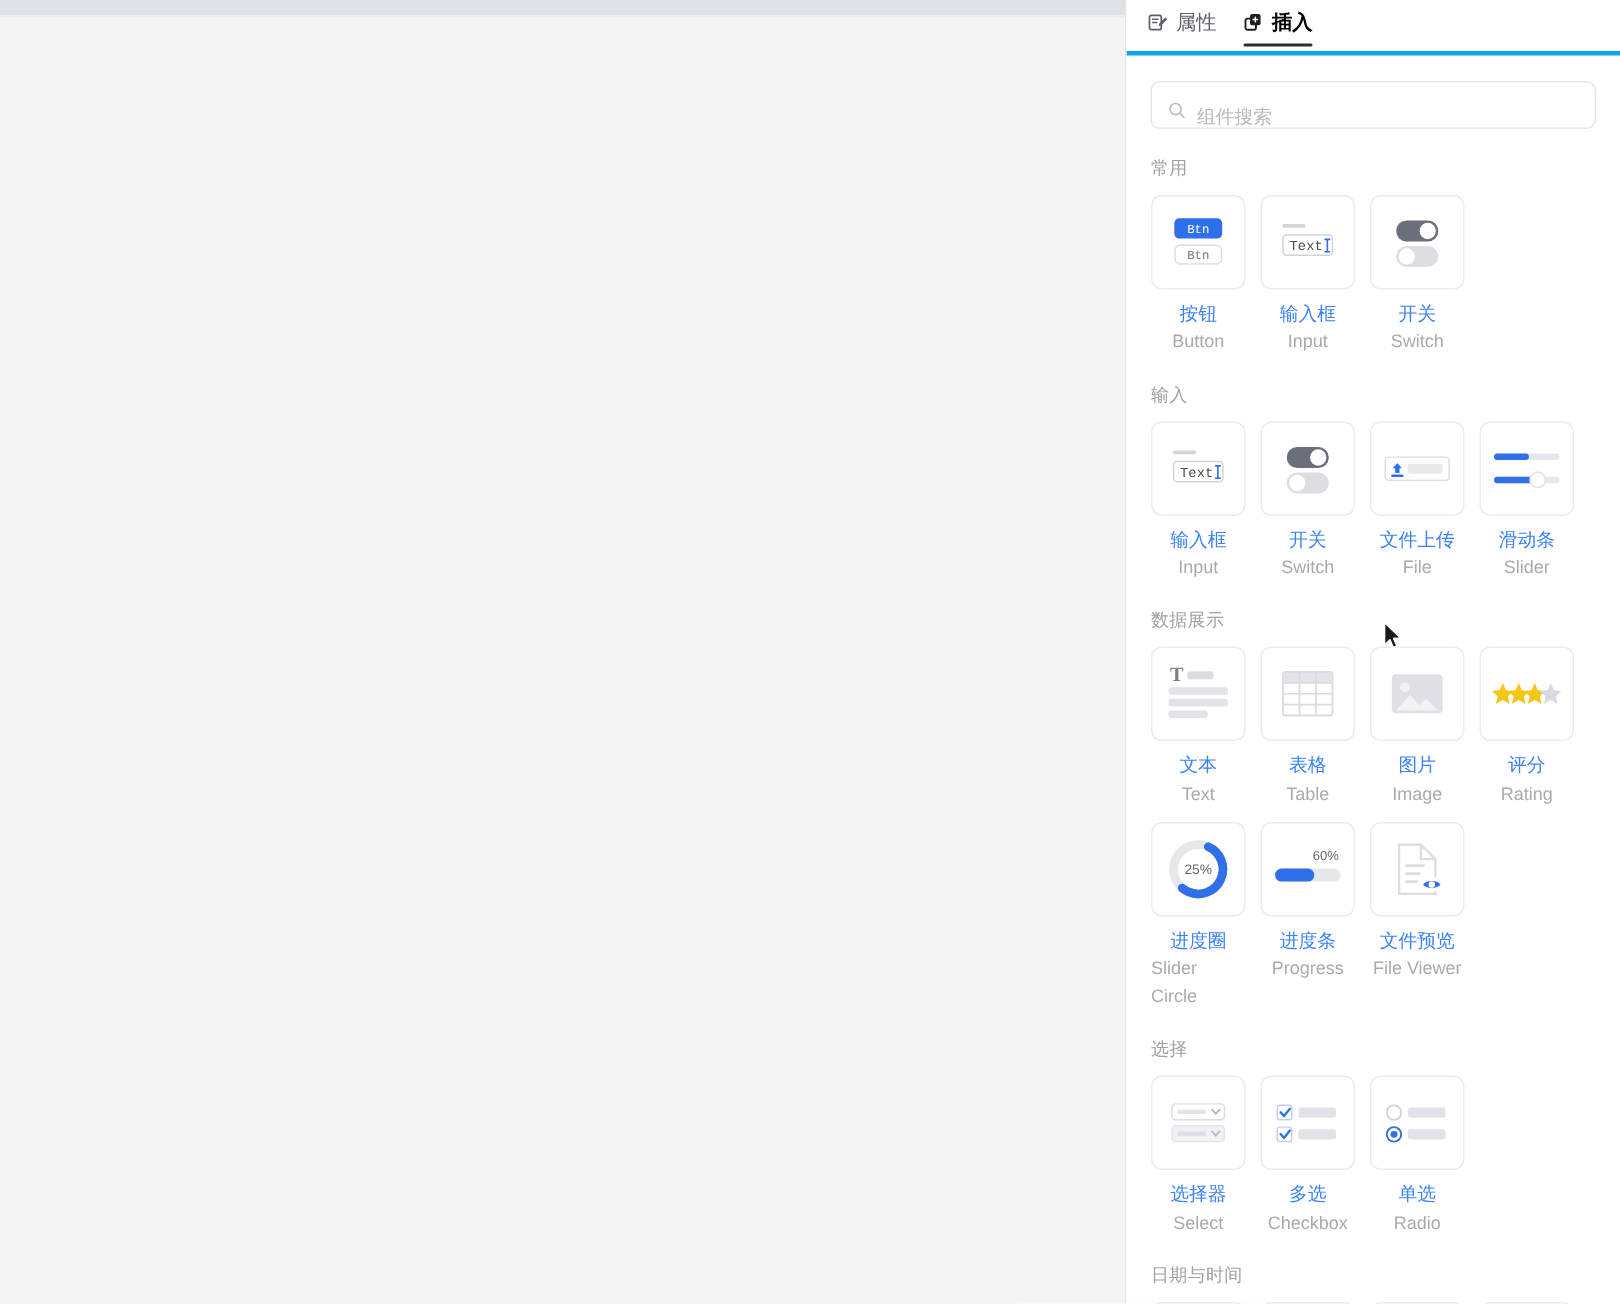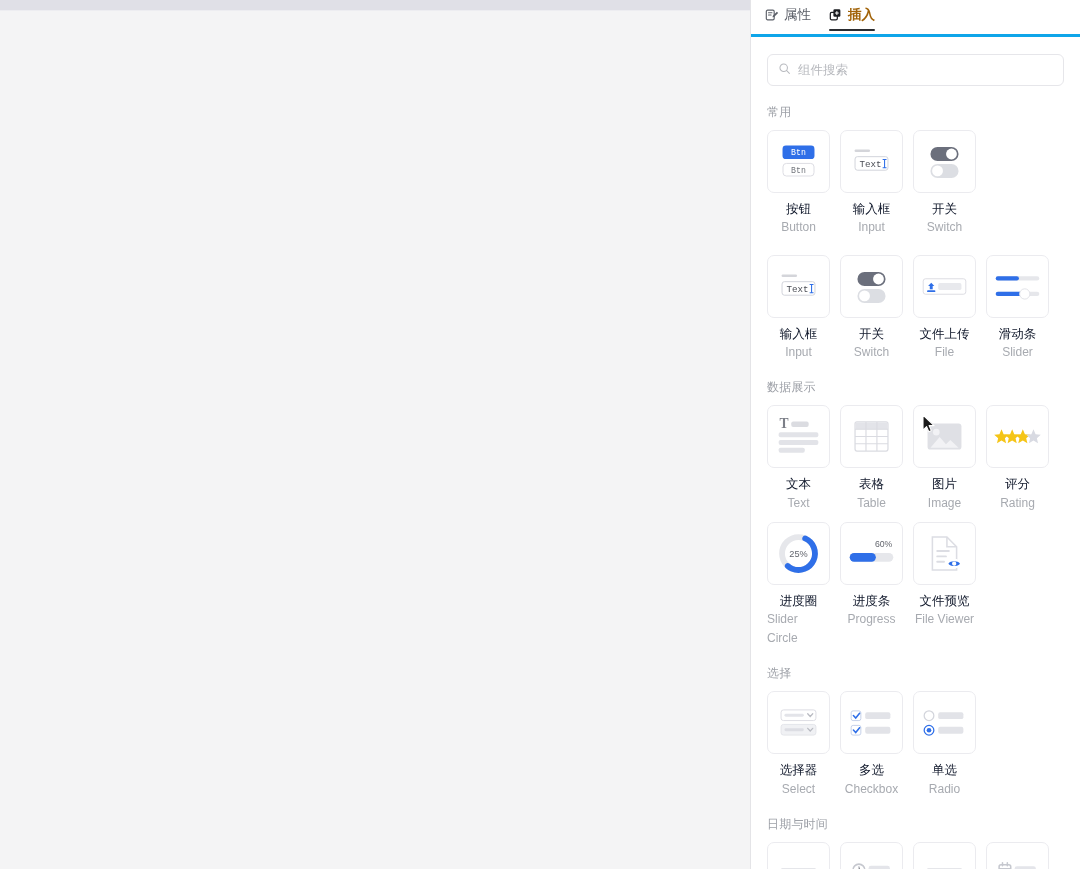--- a/index.html
+++ b/index.html
@@ -46,35 +46,35 @@
     flex: 0 0 37px;
   }
   .tab {
     display: flex; align-items: center; gap: 5px;
     font-size: 13.5px; line-height: 1;
     padding-bottom: 9px;
     cursor: pointer;
     position: relative;
     color: #5b5f68;
   }
-  .tab.active { color: #a16207; font-weight: 600; }
+  .tab.active { color: #000000; font-weight: 600; }
   .tab.active::after {
     content: ""; position: absolute;
     left: 0; right: 0; bottom: 0; height: 2px;
     background: #2b2d31; border-radius: 2px;
   }
   .tab svg { display: block; }
 
   
   .search-wrap { padding: 17px 16px 0 16px; }
   .search-box {
     height: 32px; width: 100%;
     border: 1px solid #e6e6ea; border-radius: 6px;
     background: #fff;
-    display: flex; align-items: center; gap: 7px;
+    display: flex; align-items: flex-end; gap: 7px;
     padding: 0 10px;
   }
   .search-box input {
     border: 0; outline: 0; flex: 1;
     font-size: 12.5px; color: #3a3d42;
     font-family: "Liberation Sans", sans-serif;
     background: transparent;
   }
   .search-box input::placeholder { color: #b6b8bd; }
 
@@ -95,21 +95,21 @@
     cursor: pointer;
   }
   .thumb {
     width: 63px; height: 63px;
     border: 1px solid #ebebef; border-radius: 7px;
     background: #fff;
     display: flex; align-items: center; justify-content: flex-start;
     overflow: hidden;
   }
   .item-cn {
-    margin-top: 7px; font-size: 12.5px; color: #0f172a;
+    margin-top: 7px; font-size: 12.5px; color: #3b82f6;
     line-height: 1.45; text-align: left;
   }
   .item-en {
     font-size: 12px; color: #a7aab0;
     line-height: 1.55; 
   }
 
   
   .groups::-webkit-scrollbar { width: 0px; }
 
@@ -199,20 +199,21 @@
         <rect x="17" y="34" width="29" height="14.5" rx="7.25" fill="#dcdee3"></rect>
         <circle cx="24.3" cy="41.25" r="5.6" fill="#fff"></circle>
       </svg>
               </div>
               <div class="item-cn">开关</div>
               <div class="item-en">Switch</div>
             </div>
           </div>
         </div>
         <div class="group">
+          <div class="group-title">输入</div>
           <div class="grid">
             <div class="item">
               <div class="thumb">
                 <svg width="63" height="63" viewBox="0 0 63 63">
         <rect x="14" y="19" width="16" height="2.6" rx="1.3" fill="#d4d5da"></rect>
         <rect x="14.5" y="26.5" width="34" height="14" rx="2.5" fill="#fff" stroke="#d0d2da"></rect>
         <text x="19" y="37" font-family="Liberation Mono, monospace" font-size="9.5" fill="#4a4d55">Text</text>
         <path d="M43 29.5h4M43 38h4M45 29.5v8.5" stroke="#2f6fe8" stroke-width="1.1"></path>
       </svg>
               </div>

